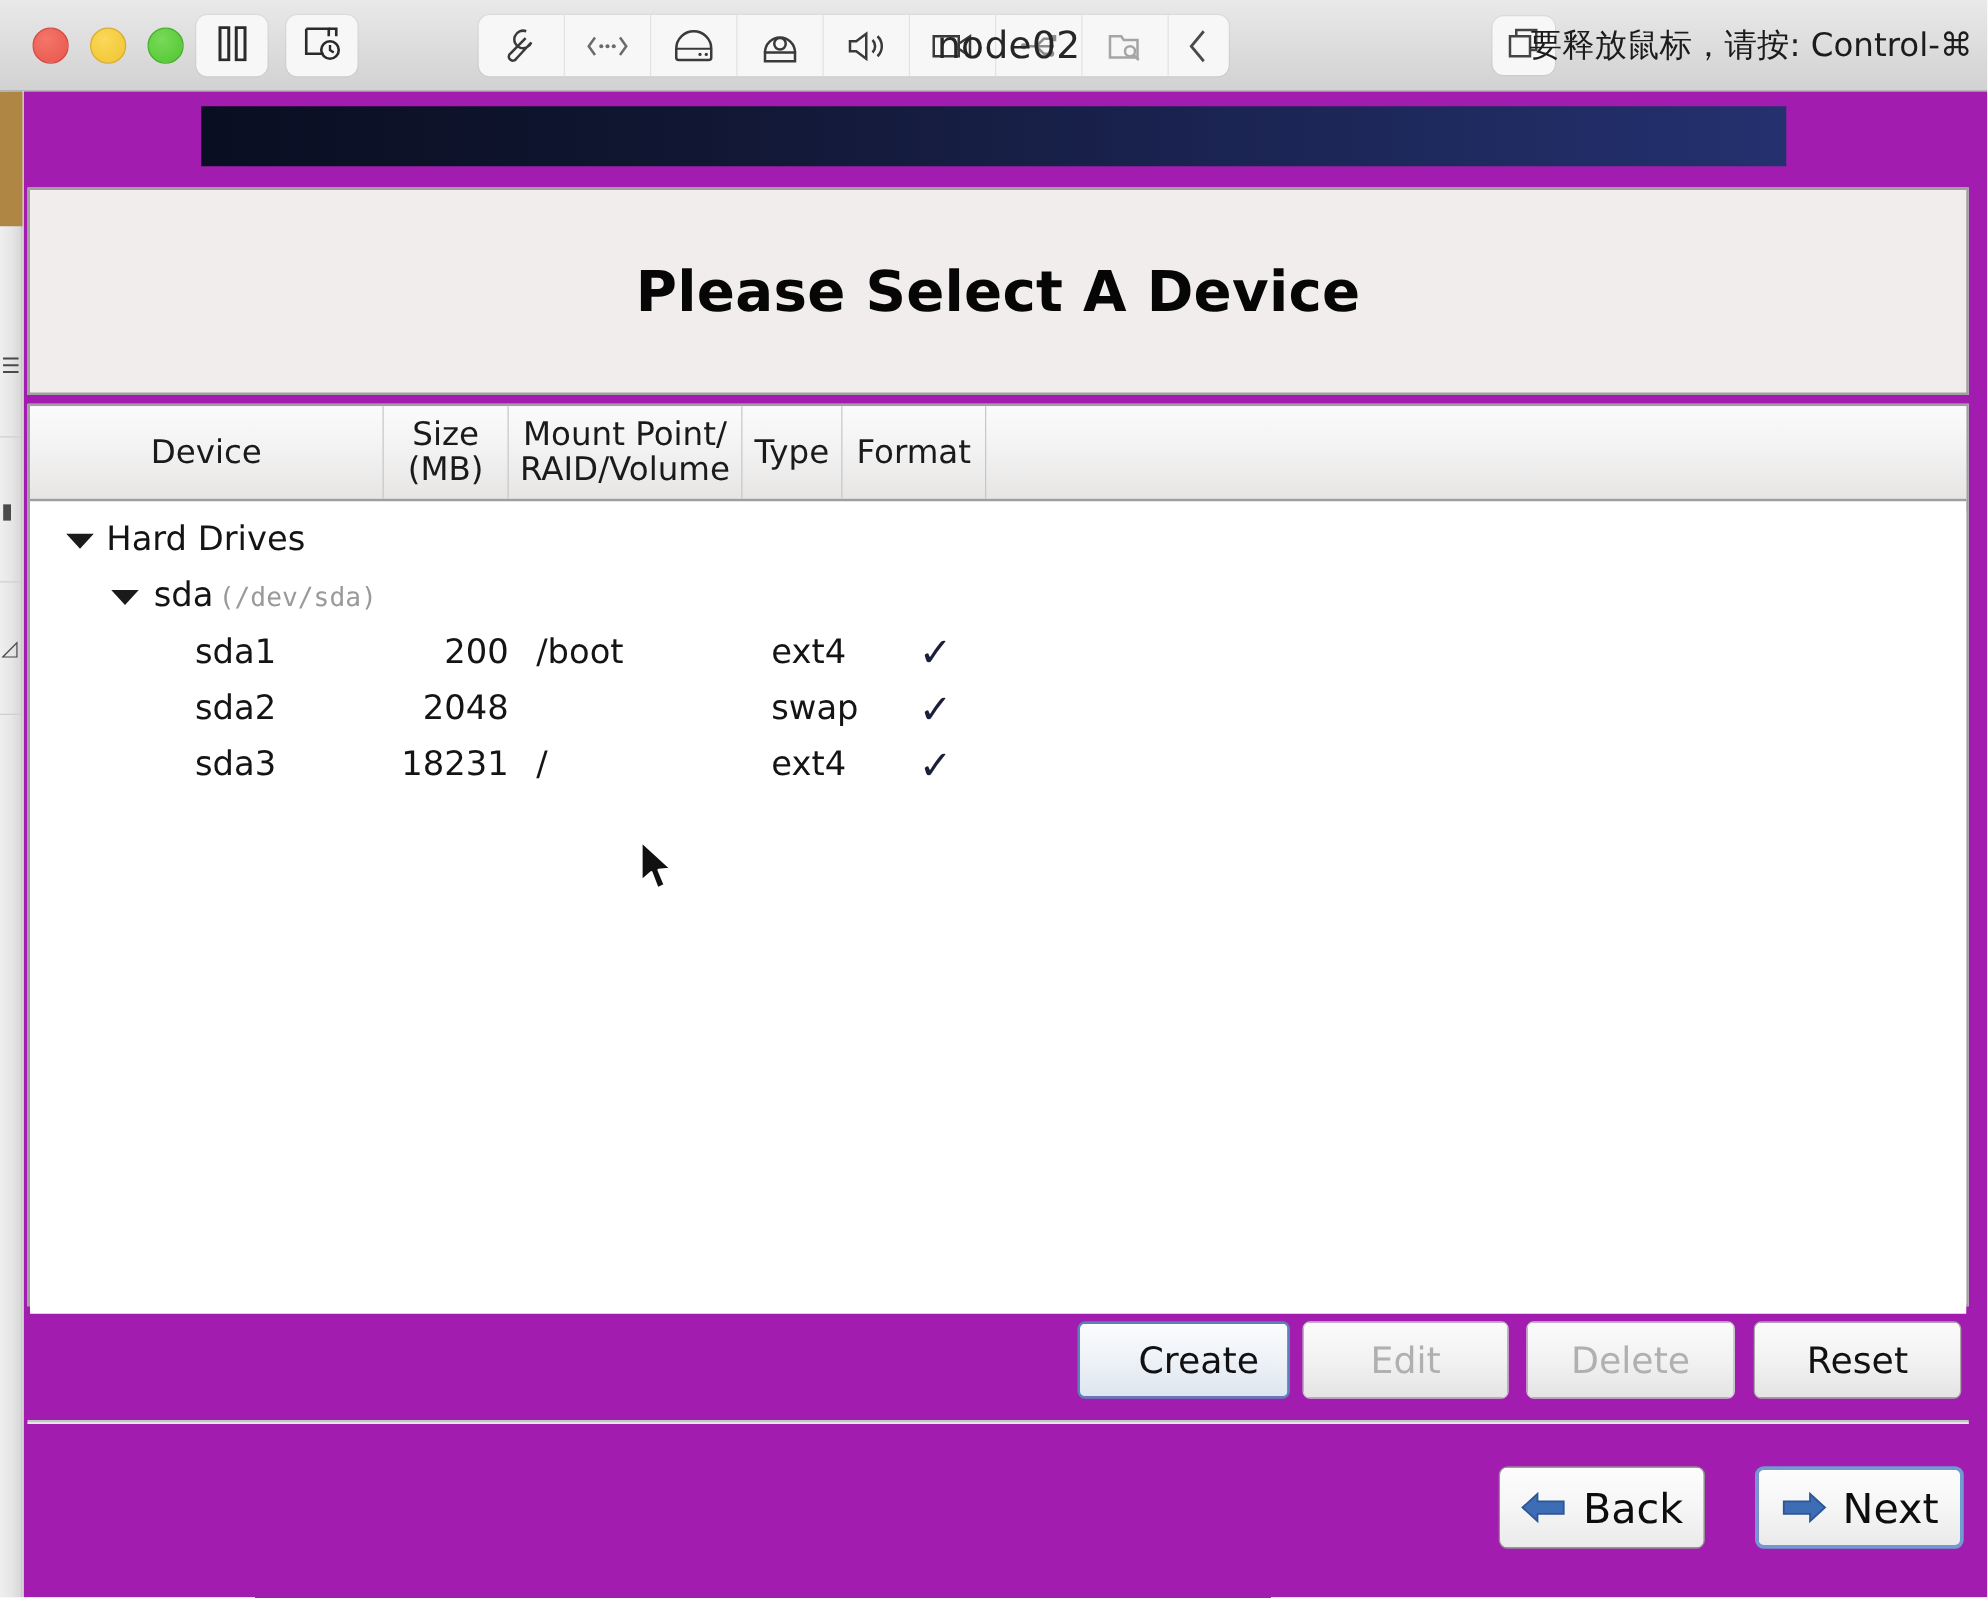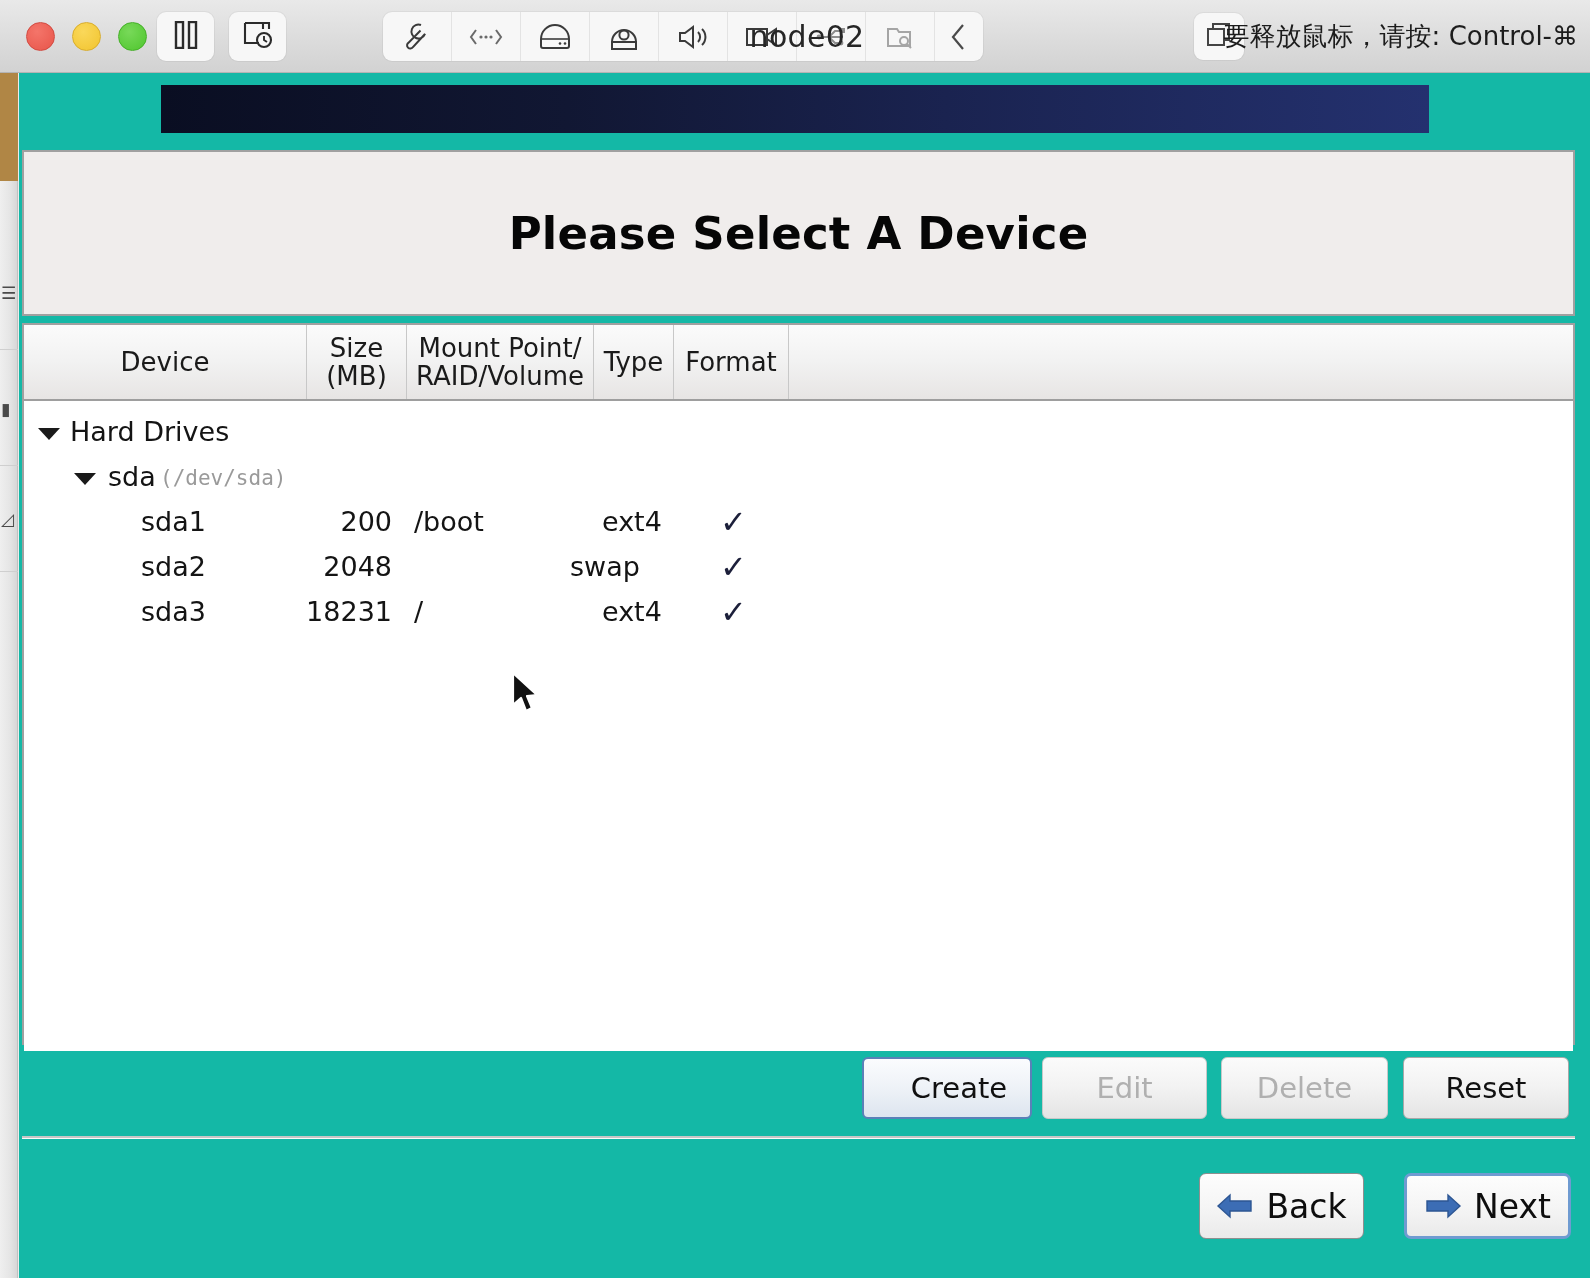--- a/index.html
+++ b/index.html
@@ -131,21 +131,21 @@
   #bg-sliver .hr {
     position: absolute;
     left: 0; width: 18px; height: 1px;
     background: #cfcfcf;
   }
 
   #app {
     position: absolute;
     left: 19px; top: 0;
     width: 1571px; height: 1205px;
-    background: #14b8a6;
+    background: #a21caf;
   }
 
   
   #banner {
     position: absolute;
     left: 142px; top: 12px;
     width: 1268px; height: 48px;
     background: linear-gradient(to right, #0a0e22 0%, #111733 32%, #1a2350 62%, #24316f 100%);
   }
 
@@ -211,20 +211,21 @@
     background: #ffffff;
     height: 642px;
   }
   .trow {
     position: relative;
     height: 45px;
     display: flex;
     align-items: center;
     font-size: 27px;
     color: #141414;
+    margin-left: 15px;
   }
   .tri {
     position: absolute;
     font-size: 27px;
     color: #141414;
     white-space: nowrap;
   }
   .tw-caret {
     display: inline-block;
     width: 0; height: 0;
@@ -493,21 +494,21 @@
           <span class="tri col-size" style="left:190px;">200</span>
           <span class="tri" style="left:390px;">/boot</span>
           <span class="tri" style="left:578px;">ext4</span>
           <span class="tri check" style="left:696px;">✓</span>
         </div>
 
         <div class="trow">
           <span class="tri" style="left:117px;">sda2</span>
           <span class="tri col-size" style="left:190px;">2048</span>
           <span class="tri" style="left:390px;"></span>
-          <span class="tri" style="left:546px;">swap</span>
+          <span class="tri" style="left:578px;">swap</span>
           <span class="tri check" style="left:696px;">✓</span>
         </div>
 
         <div class="trow">
           <span class="tri" style="left:117px;">sda3</span>
           <span class="tri col-size" style="left:190px;">18231</span>
           <span class="tri" style="left:390px;">/</span>
           <span class="tri" style="left:578px;">ext4</span>
           <span class="tri check" style="left:696px;">✓</span>
         </div>

